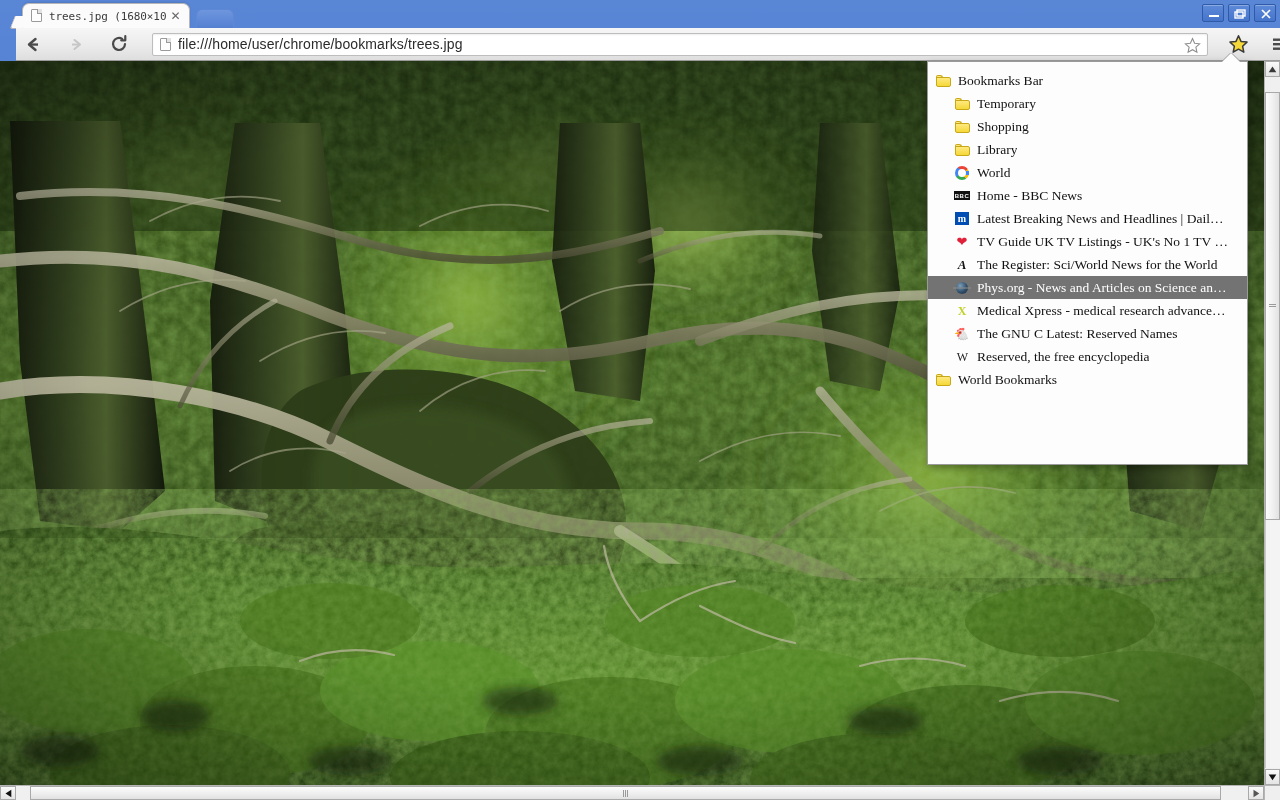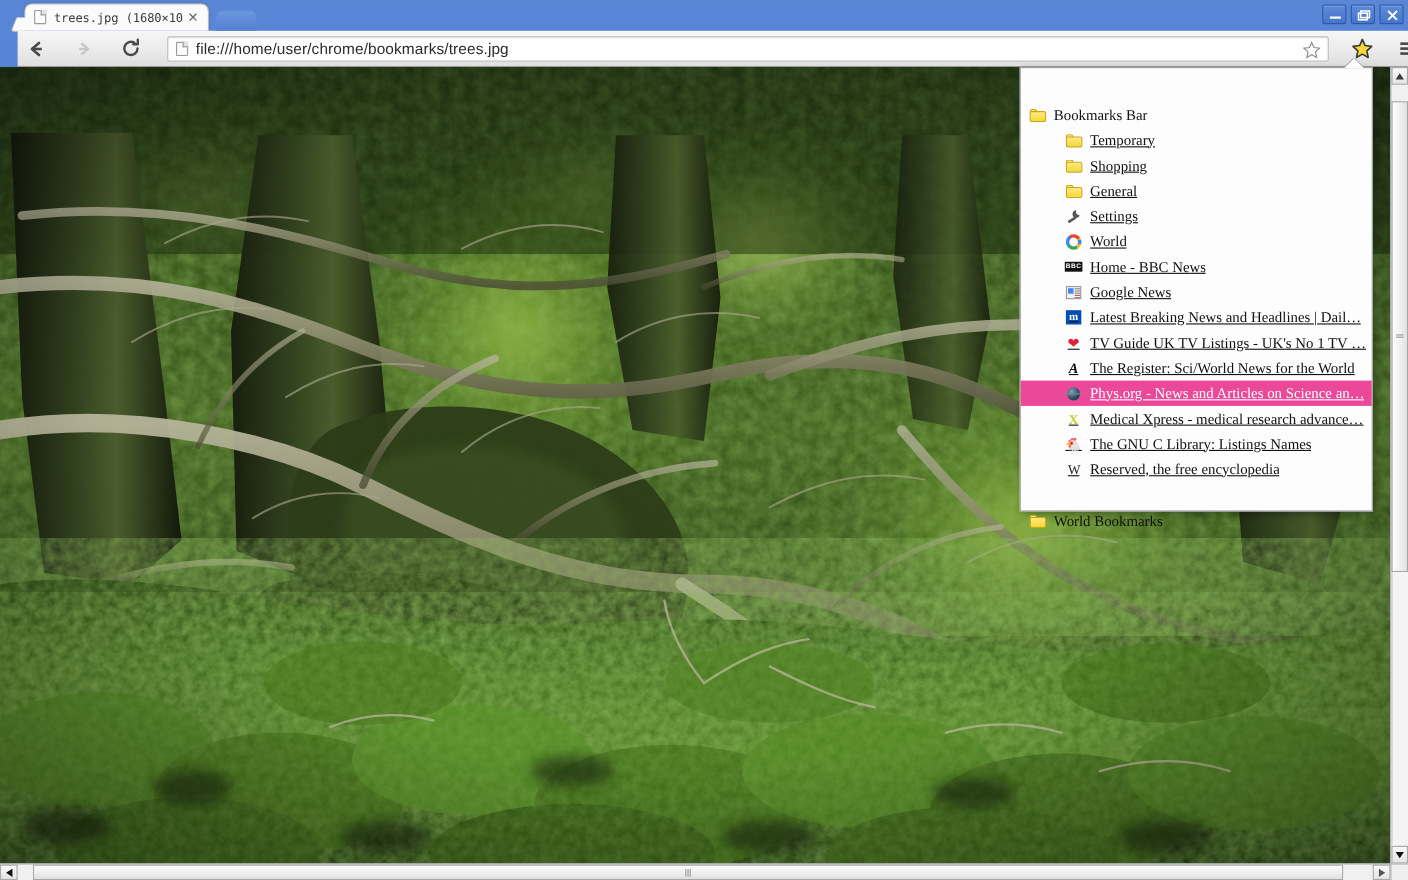--- a/index.html
+++ b/index.html
@@ -198,23 +198,23 @@
     border-left:9px solid transparent; border-right:9px solid transparent;
     border-bottom:9px solid #fdfdfd;
     filter: drop-shadow(0 -1px 0 #9a9a9a);
   }
   .bm-row {
     height:23px; display:flex; align-items:center;
     font-size:13.5px; color:#111; cursor:pointer;
     white-space:nowrap; overflow:hidden;
     font-family:"Liberation Serif", serif;
   }
-  .bm-row.lvl0 { padding-left:7px;margin-top:24px; }
-  .bm-row.lvl1 { padding-left:40px;text-decoration:underline; }
-  .bm-row.sel { background:#ec4899; color:#ffffff; }
+  .bm-row.lvl0 { padding-left:7px; }
+  .bm-row.lvl1 { padding-left:26px; }
+  .bm-row.sel { background:#737373; color:#ffffff; }
   .bm-ico {
     width:16px; height:16px; margin-right:7px; flex:0 0 auto;
     display:flex; align-items:center; justify-content:center;
     position:relative;
   }
   .bm-label { overflow:hidden; text-overflow:clip; }
 
   
   .folder {
     width:15px; height:12px; position:relative;
@@ -615,51 +615,36 @@
         </span>
         <span class="bm-label">Shopping</span>
       </div>
       <div class="bm-row lvl1">
         <span class="bm-ico">
           <span class="folder">
             <span class="tab"></span>
             <span class="body"></span>
           </span>
         </span>
-        <span class="bm-label">General</span>
-      </div>
-      <div class="bm-row lvl1">
-        <span class="bm-ico">
-          <svg width="14" height="14" viewBox="0 0 14 14">
-            <path d="M9.3 1.2 a3.4 3.4 0 1 0 3.3 4.6 L10.4 5 l-1.1-1.1 Z" fill="#555"></path>
-            <rect x="1.4" y="8.6" width="8.4" height="2.3" rx="1" fill="#555" transform="rotate(-32 5.6 9.7)"></rect>
-          </svg>
-        </span>
-        <span class="bm-label">Settings</span>
+        <span class="bm-label">Library</span>
       </div>
       <div class="bm-row lvl1">
         <span class="bm-ico">
           <span class="gicon"></span>
         </span>
         <span class="bm-label">World</span>
       </div>
       <div class="bm-row lvl1">
         <span class="bm-ico">
           <span class="bbc">BBC</span>
         </span>
         <span class="bm-label">Home - BBC News</span>
       </div>
       <div class="bm-row lvl1">
         <span class="bm-ico">
-          <span class="gnews"></span>
-        </span>
-        <span class="bm-label">Google News</span>
-      </div>
-      <div class="bm-row lvl1">
-        <span class="bm-ico">
           <span class="dmail">m</span>
         </span>
         <span class="bm-label">Latest Breaking News and Headlines | Dail…</span>
       </div>
       <div class="bm-row lvl1">
         <span class="bm-ico">
           <span class="heart">❤</span>
         </span>
         <span class="bm-label">TV Guide UK TV Listings - UK's No 1 TV …</span>
       </div>
@@ -678,21 +663,21 @@
       <div class="bm-row lvl1">
         <span class="bm-ico">
           <span class="mxp">X</span>
         </span>
         <span class="bm-label">Medical Xpress - medical research advance…</span>
       </div>
       <div class="bm-row lvl1">
         <span class="bm-ico">
           <span class="gnu">🐔</span>
         </span>
-        <span class="bm-label">The GNU C Library: Listings Names</span>
+        <span class="bm-label">The GNU C Latest: Reserved Names</span>
       </div>
       <div class="bm-row lvl1">
         <span class="bm-ico">
           <span class="wiki">W</span>
         </span>
         <span class="bm-label">Reserved, the free encyclopedia</span>
       </div>
       <div class="bm-row lvl0">
         <span class="bm-ico">
           <span class="folder">

